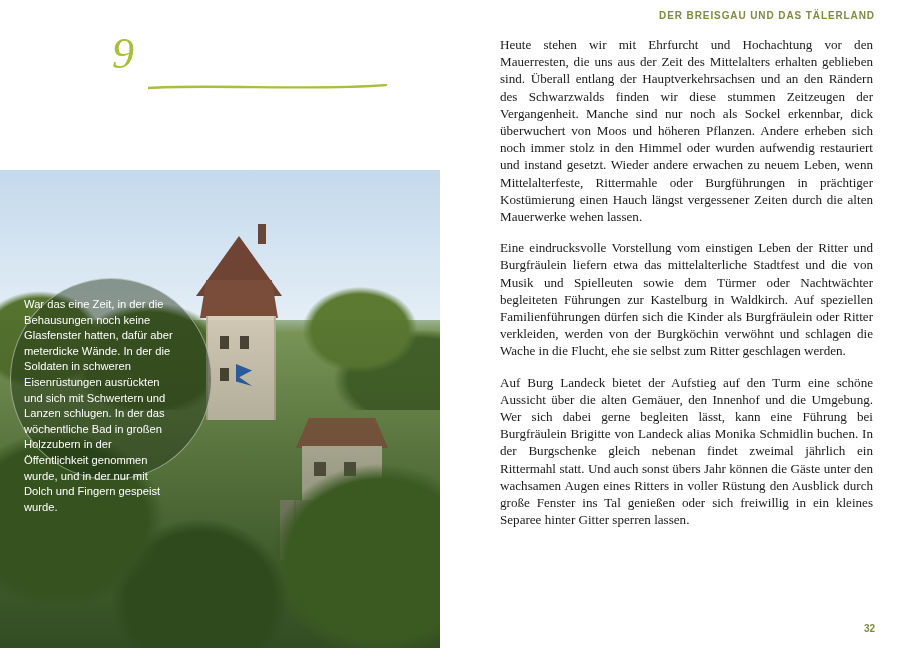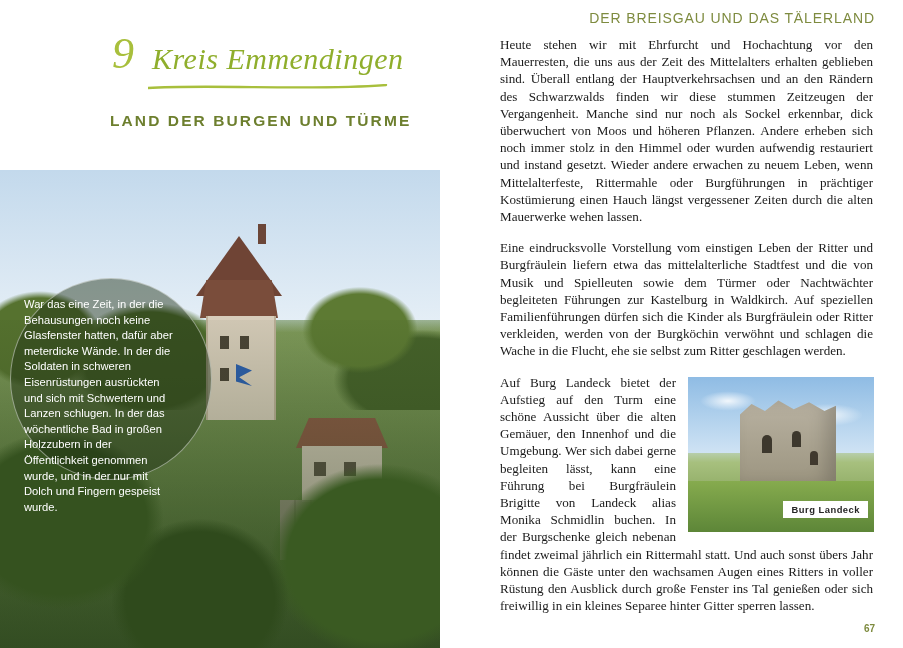--- a/index.html
+++ b/index.html
@@ -20,24 +20,24 @@
     width: 903px;
     height: 648px;
   }
 
   
   .running-head {
     position: absolute;
     top: 10px;
     right: 28px;
     font-family: "Liberation Sans", sans-serif;
-    font-size: 14px;
+    font-size: 10px;
     letter-spacing: 0.9px;
     color: #7e8b3f;
-    font-weight: 400;
+    font-weight: 700;
     text-transform: uppercase;
   }
 
   
   .left-col {
     position: absolute;
     left: 0;
     top: 0;
     width: 462px;
     height: 648px;
@@ -281,27 +281,25 @@
 <body>
 
 <div class="page">
 
   <div class="running-head">DER BREISGAU UND DAS TÄLERLAND</div>
 
   <div class="left-col">
 
     <div class="chapter-head">
       <div class="chapter-number">9</div>
-      <div class="chapter-title">Kreis Emmendingen</div>
       <svg class="chapter-underline" viewBox="0 0 240 6" preserveAspectRatio="none">
         <path d="M0,4 C60,0 170,7 238,1" stroke="#a8bf3c" stroke-width="2.4" fill="none" stroke-linecap="round"></path>
       </svg>
     </div>
 
-    <div class="chapter-sub">LAND DER BURGEN UND TÜRME</div>
 
     <div class="photo-left">
       <div class="pl-sky"></div>
       <div class="pl-trees-back"></div>
       <div class="pl-tower">
         <div class="chimney"></div>
         <div class="roof"></div>
         <div class="roof2"></div>
         <div class="body"></div>
       </div>
@@ -323,29 +321,18 @@
 
     <div class="quote-circle"></div>
     <div class="quote-text">War das eine Zeit, in der die Behausungen noch keine Glasfenster hatten, dafür aber meterdicke Wände. In der die Soldaten in schweren Eisenrüstungen ausrückten und sich mit Schwertern und Lanzen schlugen. In der das wöchentliche Bad in großen Holzzubern in der Öffentlichkeit genommen wurde, und in der nur mit Dolch und Fingern gespeist wurde.</div>
   </div>
 
   <div class="right-col">
     <p class="body-p">Heute stehen wir mit Ehrfurcht und Hochachtung vor den Mauerresten, die uns aus der Zeit des Mittelalters erhalten geblieben sind. Überall entlang der Hauptverkehrsachsen und an den Rändern des Schwarzwalds finden wir diese stummen Zeitzeugen der Vergangenheit. Manche sind nur noch als Sockel erkennbar, dick überwuchert von Moos und höheren Pflanzen. Andere erheben sich noch immer stolz in den Himmel oder wurden aufwendig restauriert und instand gesetzt. Wieder andere erwachen zu neuem Leben, wenn Mittelalterfeste, Rittermahle oder Burgführungen in prächtiger Kostümierung einen Hauch längst vergessener Zeiten durch die alten Mauerwerke wehen lassen.</p>
     <p class="body-p">Eine eindrucksvolle Vorstellung vom einstigen Leben der Ritter und Burgfräulein liefern etwa das mittelalterliche Stadtfest und die von Musik und Spielleuten sowie dem Türmer oder Nachtwächter begleiteten Führungen zur Kastelburg in Waldkirch. Auf speziellen Familienführungen dürfen sich die Kinder als Burgfräulein oder Ritter verkleiden, werden von der Burgköchin verwöhnt und schlagen die Wache in die Flucht, ehe sie selbst zum Ritter geschlagen werden.</p>
 
     <div class="wrap-block">
-      <div class="photo-right">
-        <div class="pr-sky"></div>
-        <div class="pr-clouds"></div>
-        <div class="pr-ruin"></div>
-        <div class="pr-ruin-win1"></div>
-        <div class="pr-ruin-win2"></div>
-        <div class="pr-ruin-win3"></div>
-        <div class="pr-trees"></div>
-        <div class="pr-grass"></div>
-        <div class="pr-label">Burg Landeck</div>
-      </div>
       <p class="body-p">Auf Burg Landeck bietet der Aufstieg auf den Turm eine schöne Aussicht über die alten Gemäuer, den Innenhof und die Umgebung. Wer sich dabei gerne begleiten lässt, kann eine Führung bei Burgfräulein Brigitte von Landeck alias Monika Schmidlin buchen. In der Burgschenke gleich nebenan findet zweimal jährlich ein Rittermahl statt. Und auch sonst übers Jahr können die Gäste unter den wachsamen Augen eines Ritters in voller Rüstung den Ausblick durch große Fenster ins Tal genießen oder sich freiwillig in ein kleines Separee hinter Gitter sperren lassen.</p>
     </div>
   </div>
 
-  <div class="page-number">67</div>
+  <div class="page-number">32</div>
 </div>
 
 </body></html>

